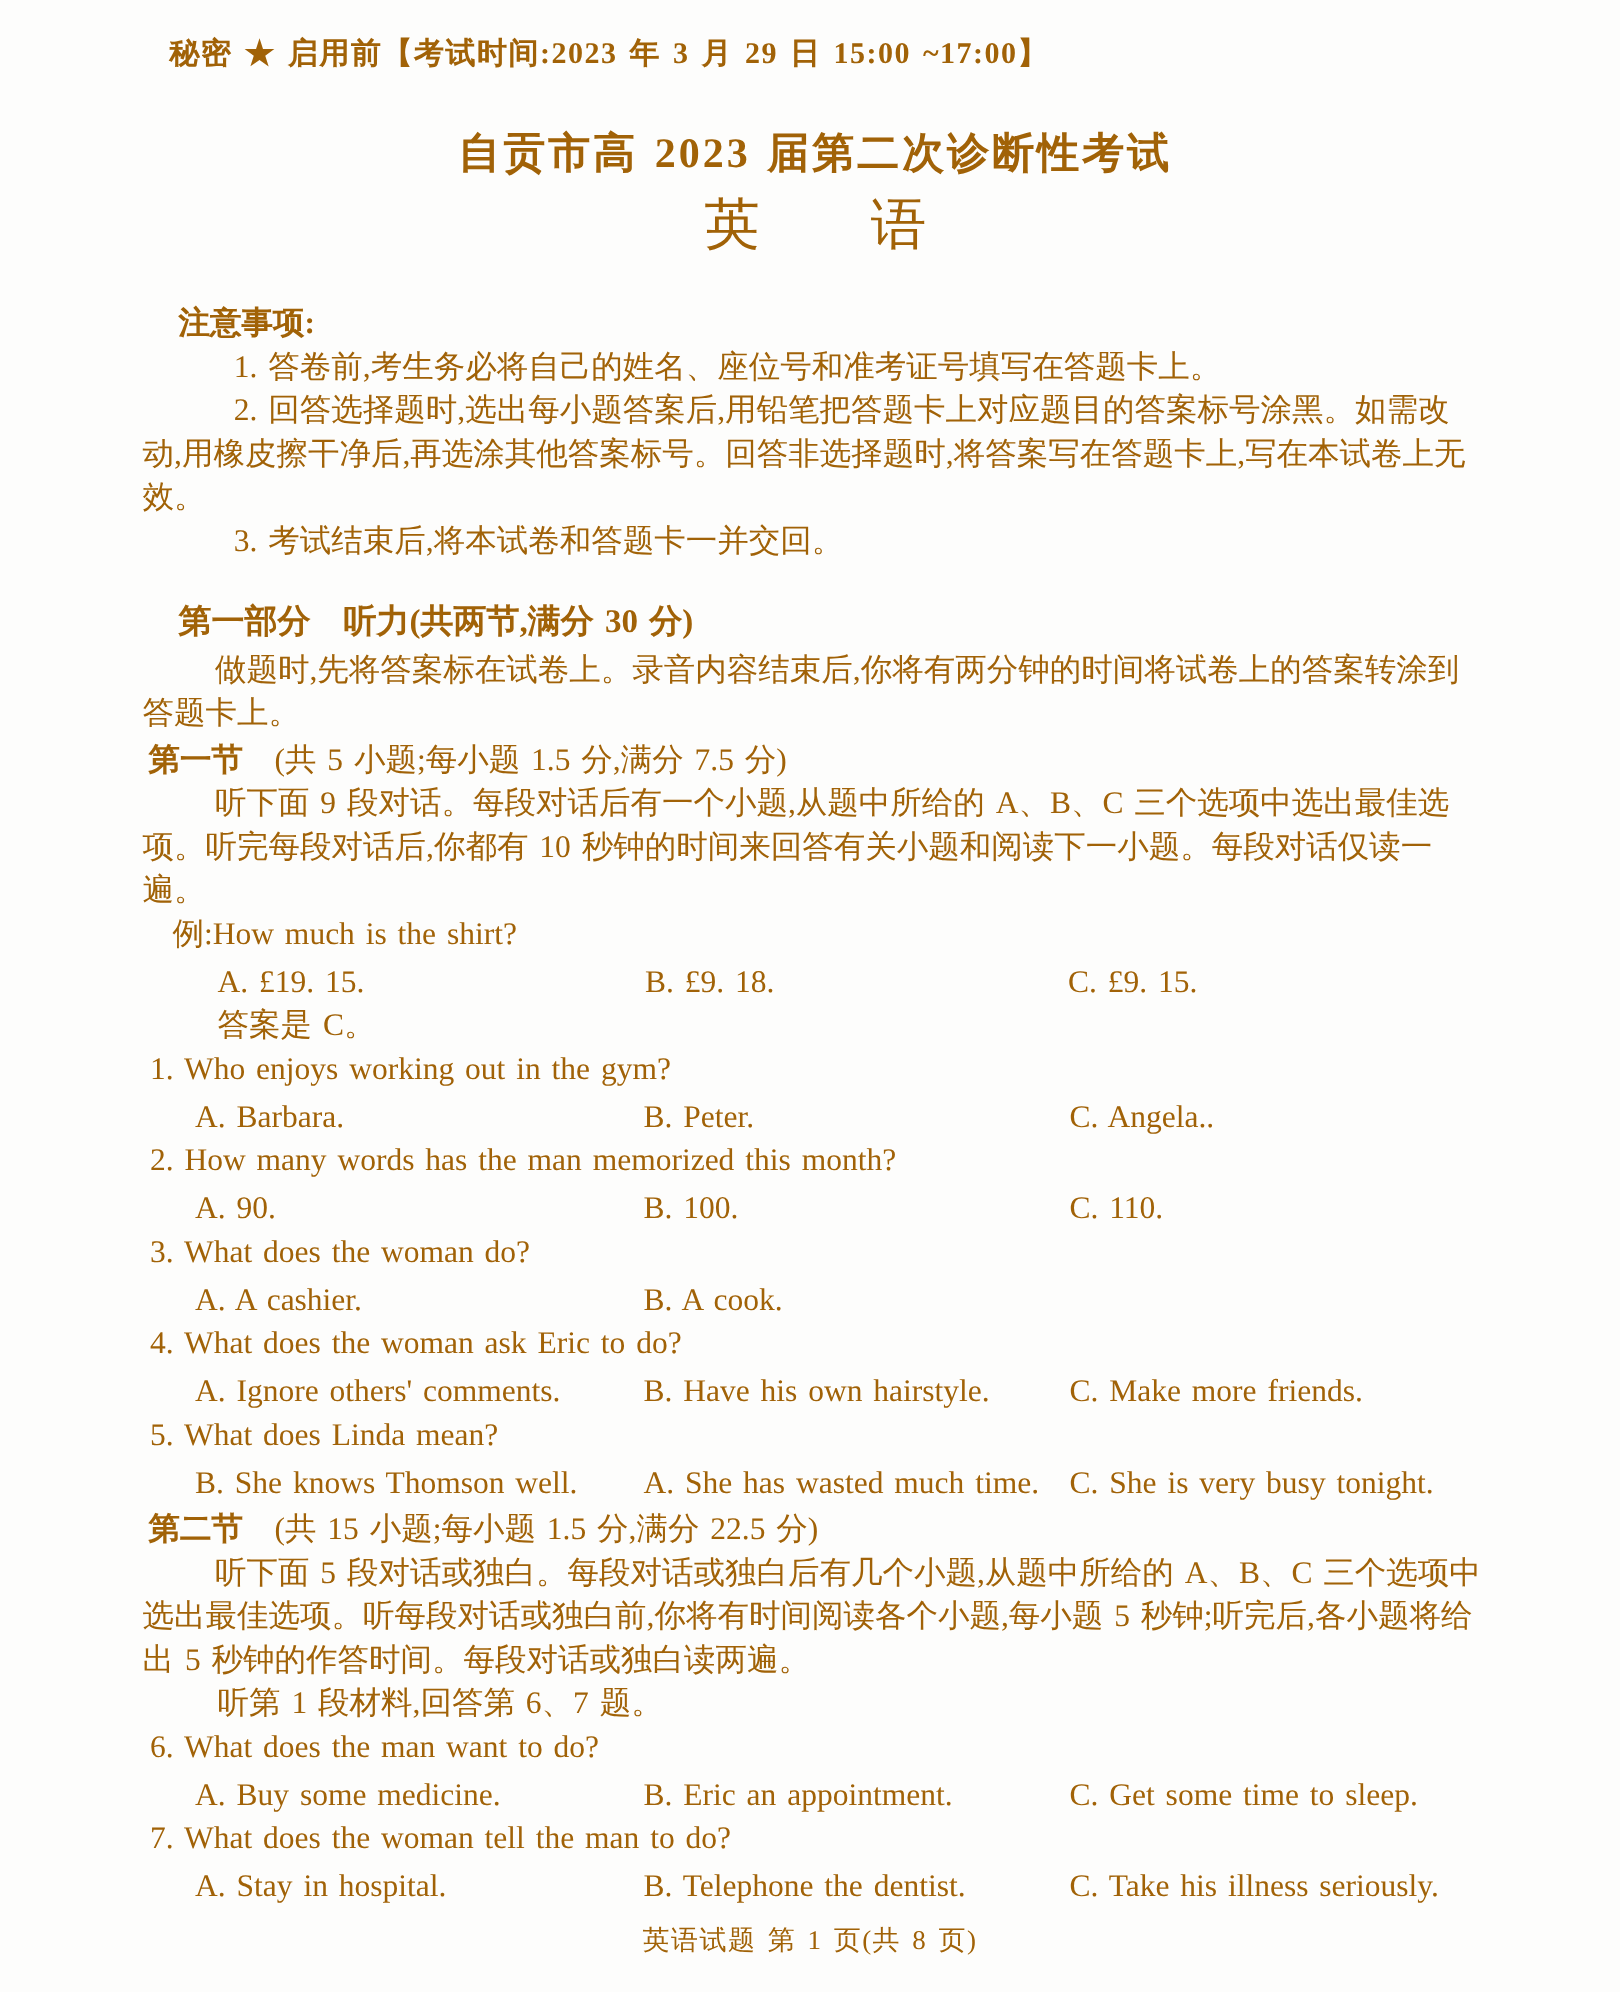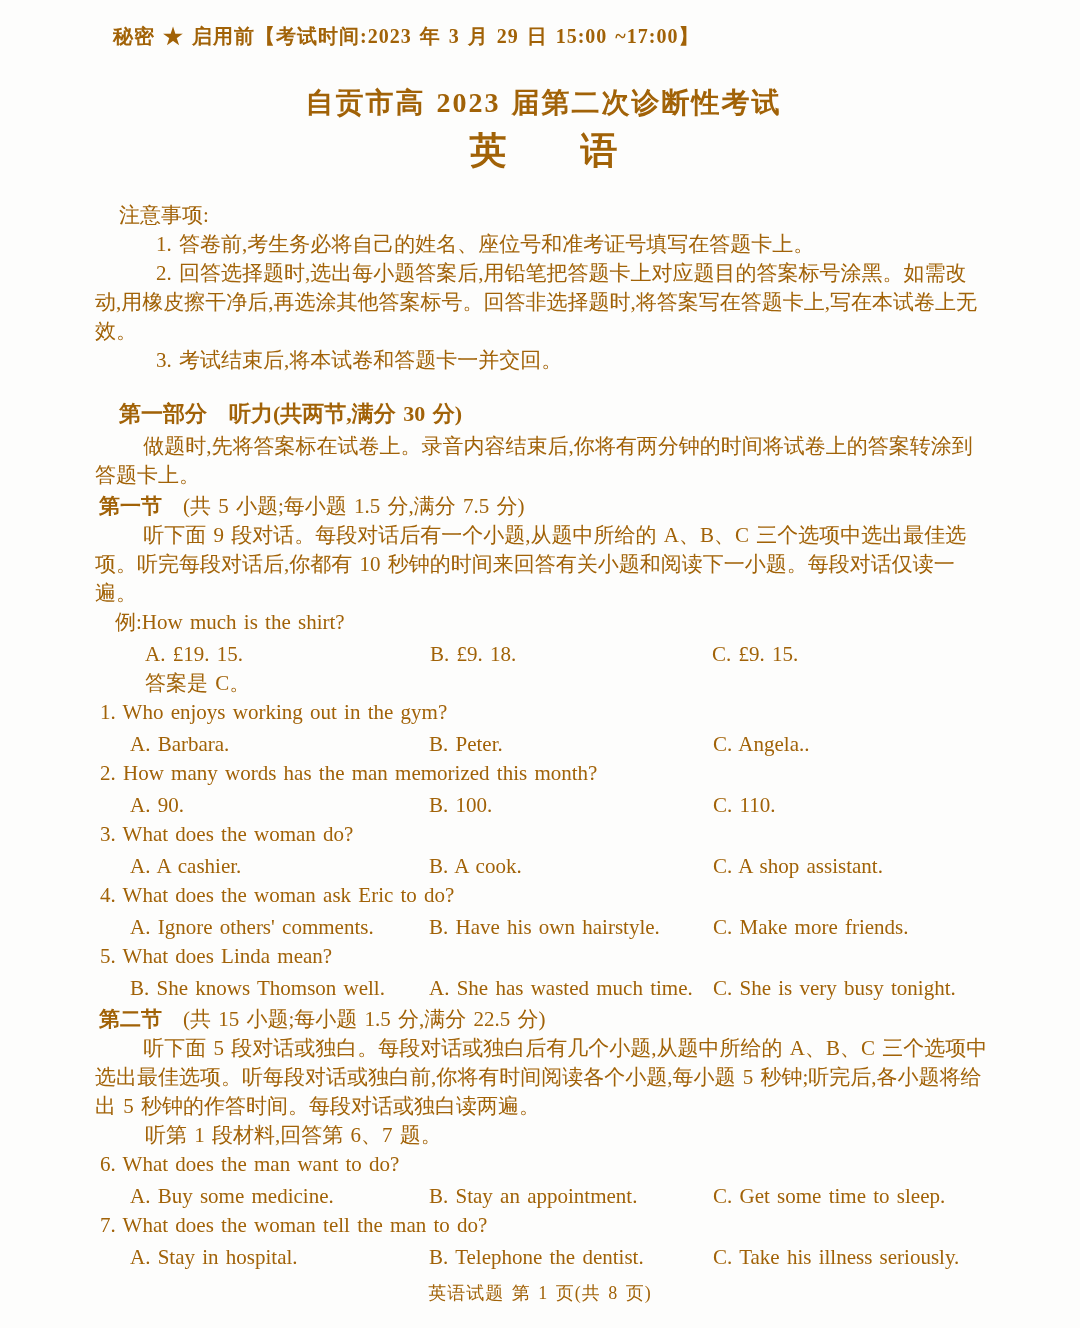--- a/index.html
+++ b/index.html
@@ -13,22 +13,22 @@
     color: #a16207;
     font-family: "Liberation Serif", "DejaVu Serif", serif;
     font-size: 21px;
     line-height: 29px;
     padding: 22px 88px 0 95px;
     overflow: hidden;
     word-spacing: 2px;
   }
   .secrecy { font-weight: bold; font-size: 20px; margin-left: 18px; letter-spacing: 1px; }
   h1.title { text-align: center; font-size: 28px; line-height: 44px; margin-top: 30px; font-weight: bold; letter-spacing: 2px; }
-  h2.subject { text-align: center; font-size: 37px; line-height: 44px; margin-top: 4px; font-weight: bold; }
-  .notice-heading { font-weight: normal; margin-top: 28px; margin-left: 24px; }
+  h2.subject { text-align: center; font-size: 37px; line-height: 44px; margin-top: 4px; font-weight: normal; }
+  .notice-heading { font-weight: bold; margin-top: 28px; margin-left: 24px; }
   p.hang { text-indent: 2.9em; }
   p.para { text-indent: 2.3em; }
   .part-heading { font-weight: bold; margin-top: 24px; margin-left: 24px; font-size: 22px; }
   .section-heading { margin-top: 2px; margin-left: 4px; }
   .section-heading .label { font-weight: bold; }
   .intro { margin-top: 4px; }
   .example-prompt { margin-left: 20px; }
   .opts { display: grid; grid-template-columns: 299px 284px auto; margin-top: 3px; }
   .example-opts { margin-left: 50px; grid-template-columns: 285px 282px auto; }
   .example-answer { margin-left: 50px; }
@@ -92,21 +92,20 @@
       <span>B. 100.</span>
       <span>C. 110.</span>
     </div>
   </div>
 
   <div class="question">
     <div>3. What does the woman do?</div>
     <div class="opts">
       <span>A. A cashier.</span>
       <span>B. A cook.</span>
-      <span>C. A shop assistant.</span>
     </div>
   </div>
 
   <div class="question">
     <div>4. What does the woman ask Eric to do?</div>
     <div class="opts">
       <span>A. Ignore others' comments.</span>
       <span>B. Have his own hairstyle.</span>
       <span>C. Make more friends.</span>
     </div>
@@ -124,21 +123,21 @@
   <div class="section-heading">
     <span class="label">第二节</span><span>　(共 15 小题;每小题 1.5 分,满分 22.5 分)</span>
   </div>
   <p class="para">听下面 5 段对话或独白。每段对话或独白后有几个小题,从题中所给的 A、B、C 三个选项中选出最佳选项。听每段对话或独白前,你将有时间阅读各个小题,每小题 5 秒钟;听完后,各小题将给出 5 秒钟的作答时间。每段对话或独白读两遍。</p>
   <div class="material-note">听第 1 段材料,回答第 6、7 题。</div>
 
   <div class="question">
     <div>6. What does the man want to do?</div>
     <div class="opts">
       <span>A. Buy some medicine.</span>
-      <span>B. Stay an appointment.</span>
+      <span>B. Eric an appointment.</span>
       <span>C. Get some time to sleep.</span>
     </div>
   </div>
 
   <div class="question">
     <div>7. What does the woman tell the man to do?</div>
     <div class="opts">
       <span>A. Stay in hospital.</span>
       <span>B. Telephone the dentist.</span>
       <span>C. Take his illness seriously.</span>

